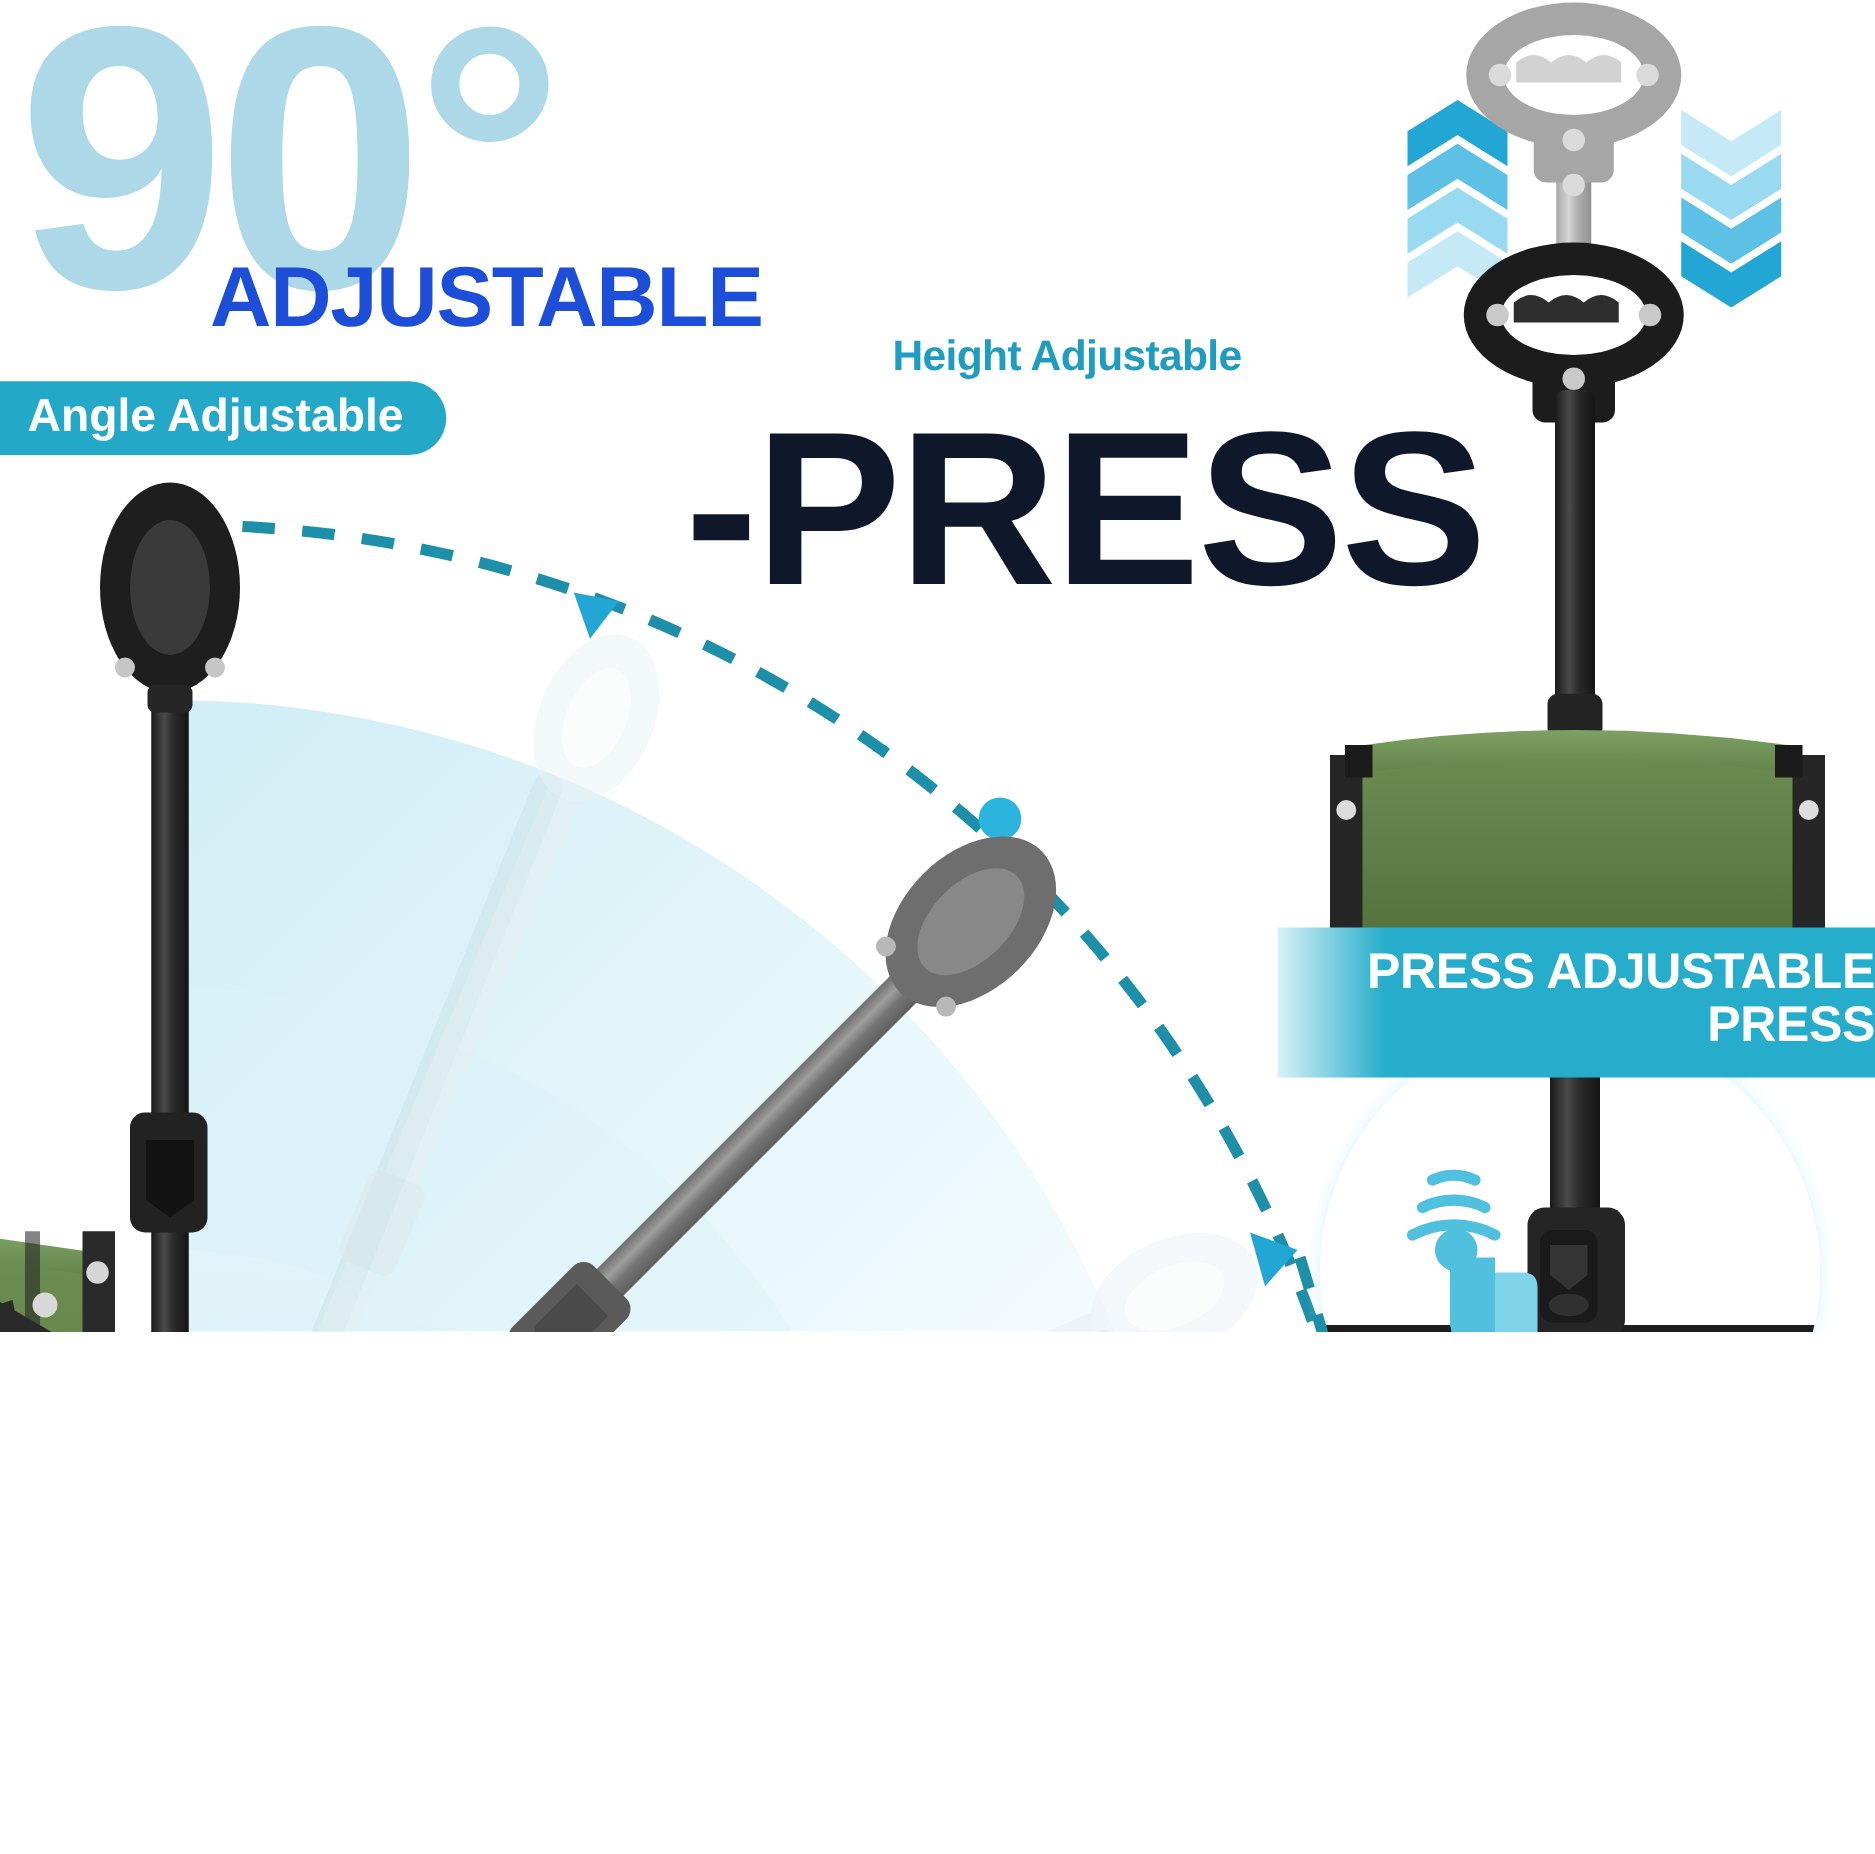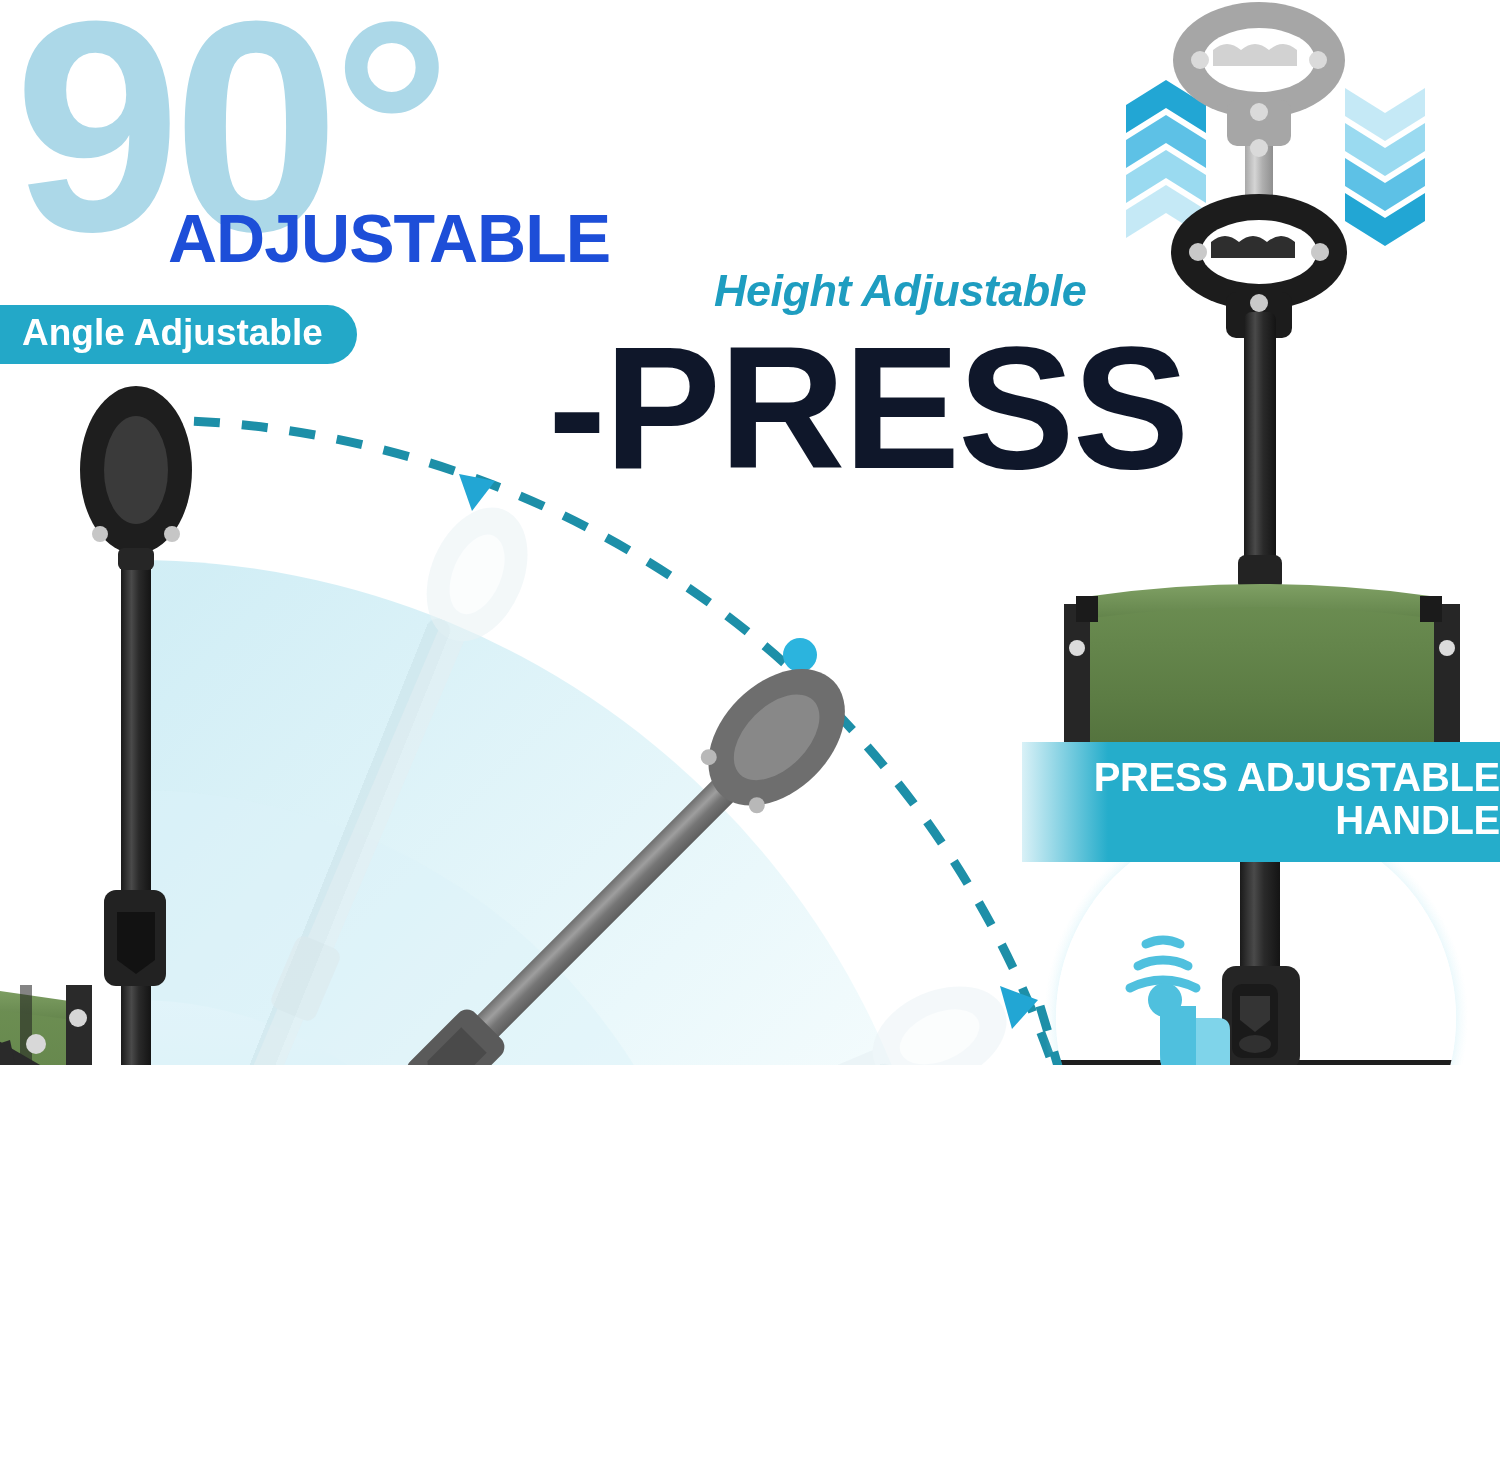--- a/index.html
+++ b/index.html
@@ -22,22 +22,22 @@
   .angle-pill{
     position:absolute;left:-30px;top:305px;
     background:#23A8C8;color:#ffffff;
     border-radius:40px;
     padding:9px 34px 11px 52px;
     font-size:37px;font-weight:bold;letter-spacing:0px;
     white-space:nowrap;line-height:1.05;
   }
   .height-adj{
     position:absolute;left:714px;top:268px;
-    font-size:45px;font-weight:bold;color:#1E9DC0;
-    letter-spacing:-0.5px;white-space:nowrap;line-height:1;font-style:italic;
+    font-size:34px;font-weight:bold;color:#1E9DC0;
+    letter-spacing:-0.5px;white-space:nowrap;line-height:1;
   }
   .press-word{
     position:absolute;left:548px;top:320px;
     font-family:"Liberation Sans", sans-serif;
     font-weight:bold;font-size:175px;letter-spacing:-2px;
     color:#0f172a;line-height:1;white-space:nowrap;user-select:none;
   }
   .press-label{
     position:absolute;left:1022px;top:742px;width:478px;height:120px;
     color:#ffffff;font-weight:bold;font-size:40px;text-align:right;
@@ -310,16 +310,16 @@
       <path d="M1040,1006 Q1096,1190 1146,1392" fill="none" stroke="#1D8FA8" stroke-width="9" stroke-dasharray="26 22"></path>
     </g>
   </svg>
 
   <div class="adjustable-word">ADJUSTABLE</div>
   <div class="angle-pill">Angle Adjustable</div>
   <div class="height-adj">Height Adjustable</div>
 
   <div class="press-label">
     <div>PRESS ADJUSTABLE</div>
-    <div>HANDLE</div>
+    <div>PRESS</div>
   </div>
 
 </div>
 
 </body></html>

